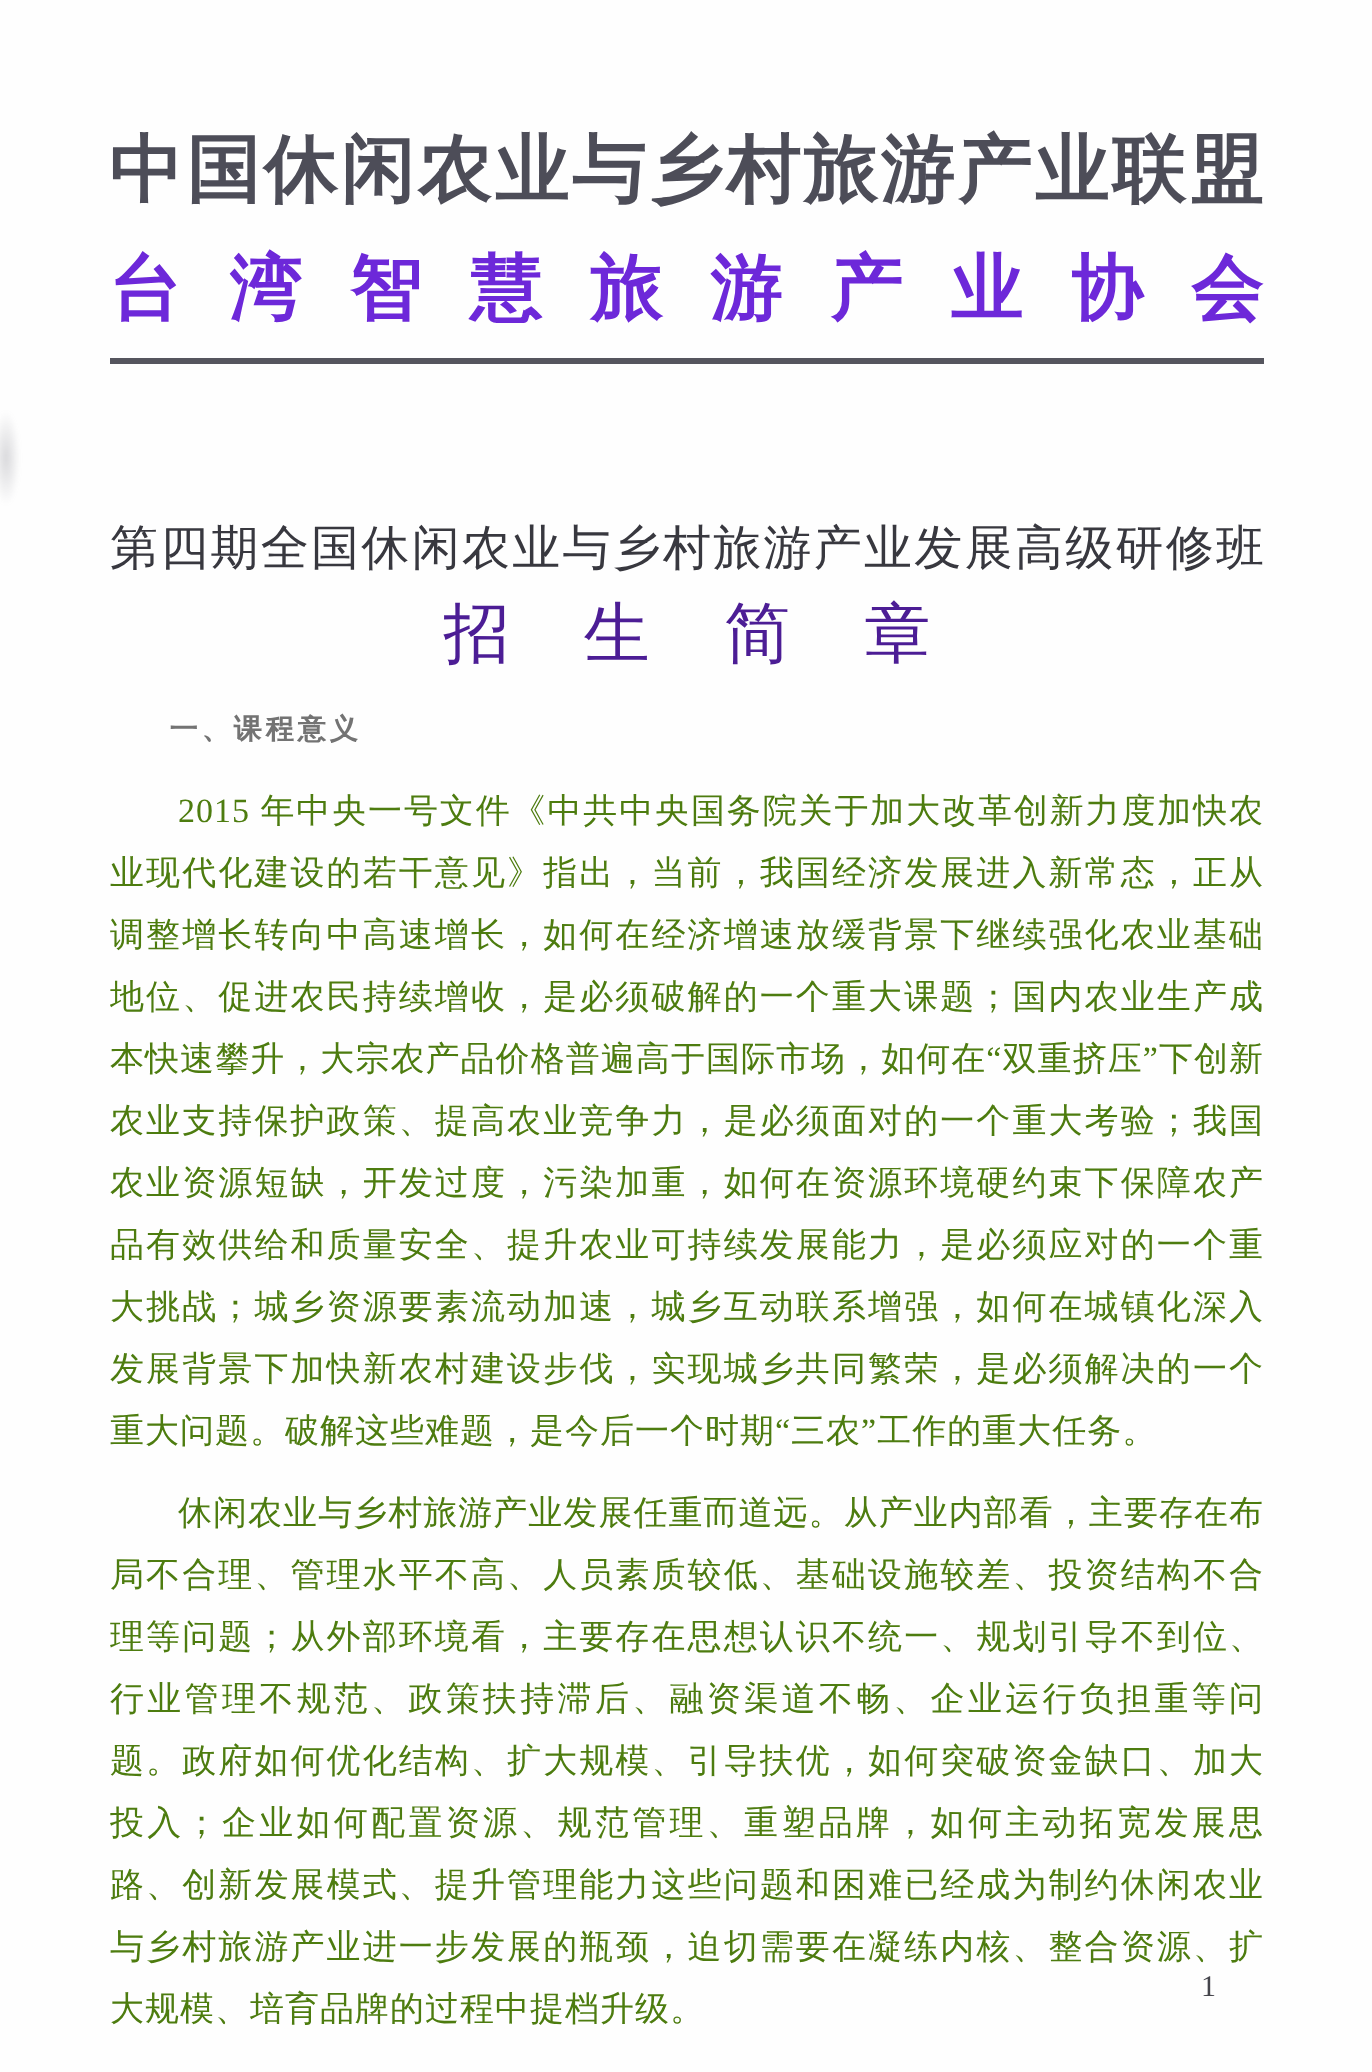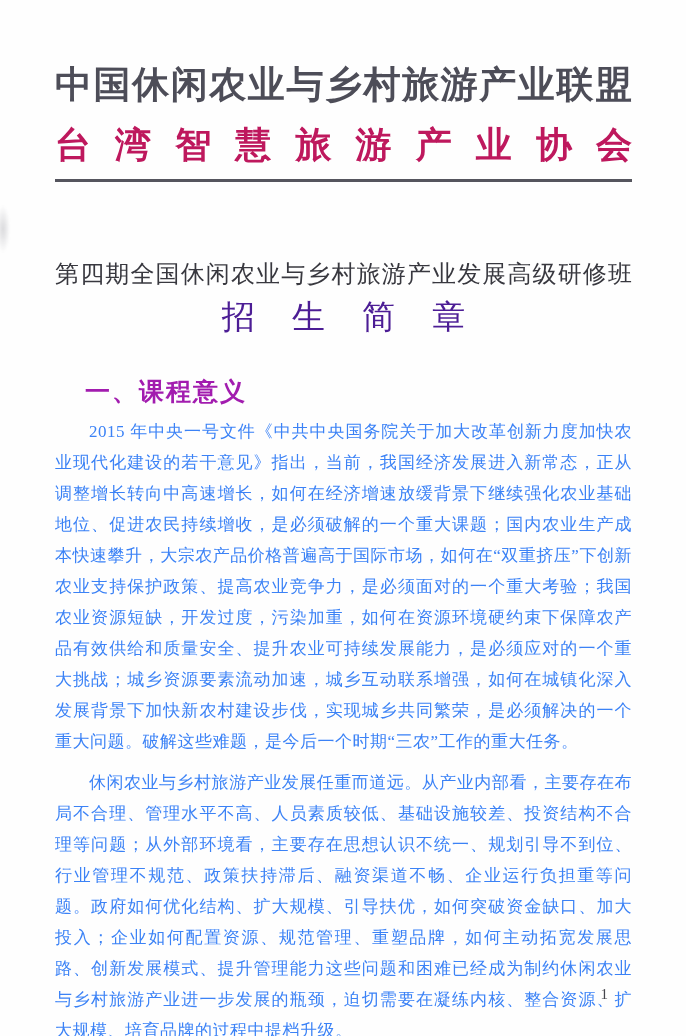--- a/index.html
+++ b/index.html
@@ -34,21 +34,21 @@
     text-align-last: justify;
     letter-spacing: 0;
   }
   .org-line2 {
     margin: 16px 0 0 0;
     padding-bottom: 13px;
     font-family: "DejaVu Sans", "Liberation Sans", sans-serif;
     font-weight: 900;
     font-size: 36px;
     line-height: 42px;
-    color: #be185d;
+    color: #6d28d9;
     text-align: justify;
     text-align-last: justify;
     border-bottom: 3px solid #55555e;
   }
   .program-title {
     margin: 76px 0 0 0;
     font-family: "DejaVu Sans", "Liberation Sans", sans-serif;
     font-weight: 400;
     font-size: 24px;
     line-height: 32px;
@@ -61,35 +61,35 @@
     font-family: "Liberation Sans", "DejaVu Sans", sans-serif;
     font-weight: 400;
     font-size: 33px;
     line-height: 42px;
     color: #4c1d95;
     text-align: center;
     letter-spacing: 14px;
     text-indent: 14px; 
   }
   .section-heading {
-    margin: 40px 0 0 30px;
+    margin: 14px 0 0 30px;
     font-family: "Liberation Serif", "DejaVu Serif", serif;
     font-weight: 600;
-    font-size: 25px;
+    font-size: 14px;
     line-height: 28px;
-    color: #a21caf;
+    color: #737373;
     letter-spacing: 2px;
   }
   .body-paragraph {
     margin: 10px 0 4px 0;
     font-size: 17px;
     line-height: 31px;
     text-align: justify;
     text-indent: 2em;
-    color: #3b82f6;
+    color: #4d7c0f;
     letter-spacing: 0.5px;
   }
   .page-number {
     position: absolute;
     top: 985px;
     right: 78px;
     font-size: 15px;
     line-height: 18px;
     color: #45454c;
     font-family: "Liberation Serif", "DejaVu Serif", serif;

